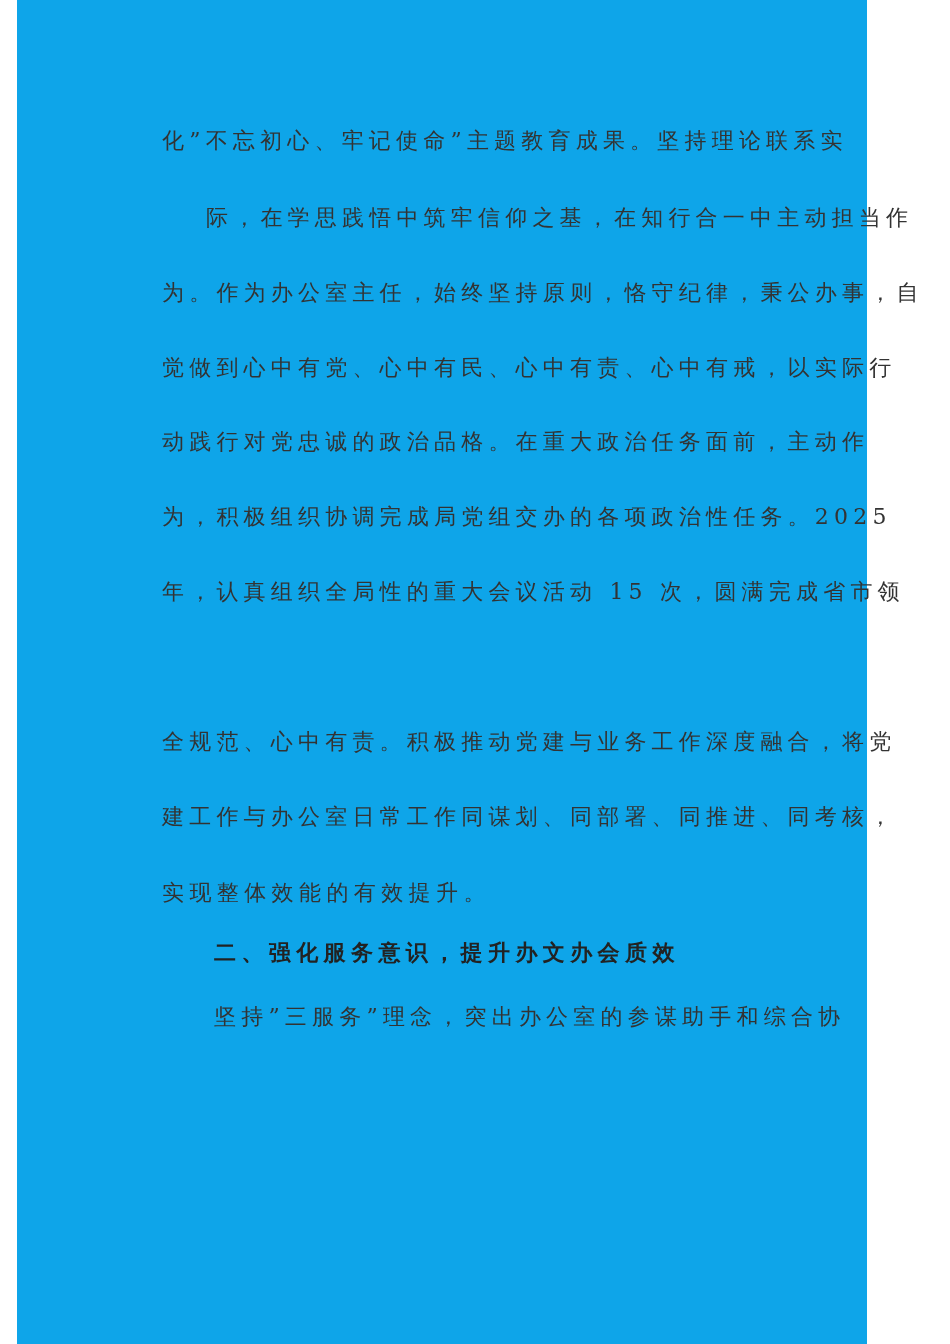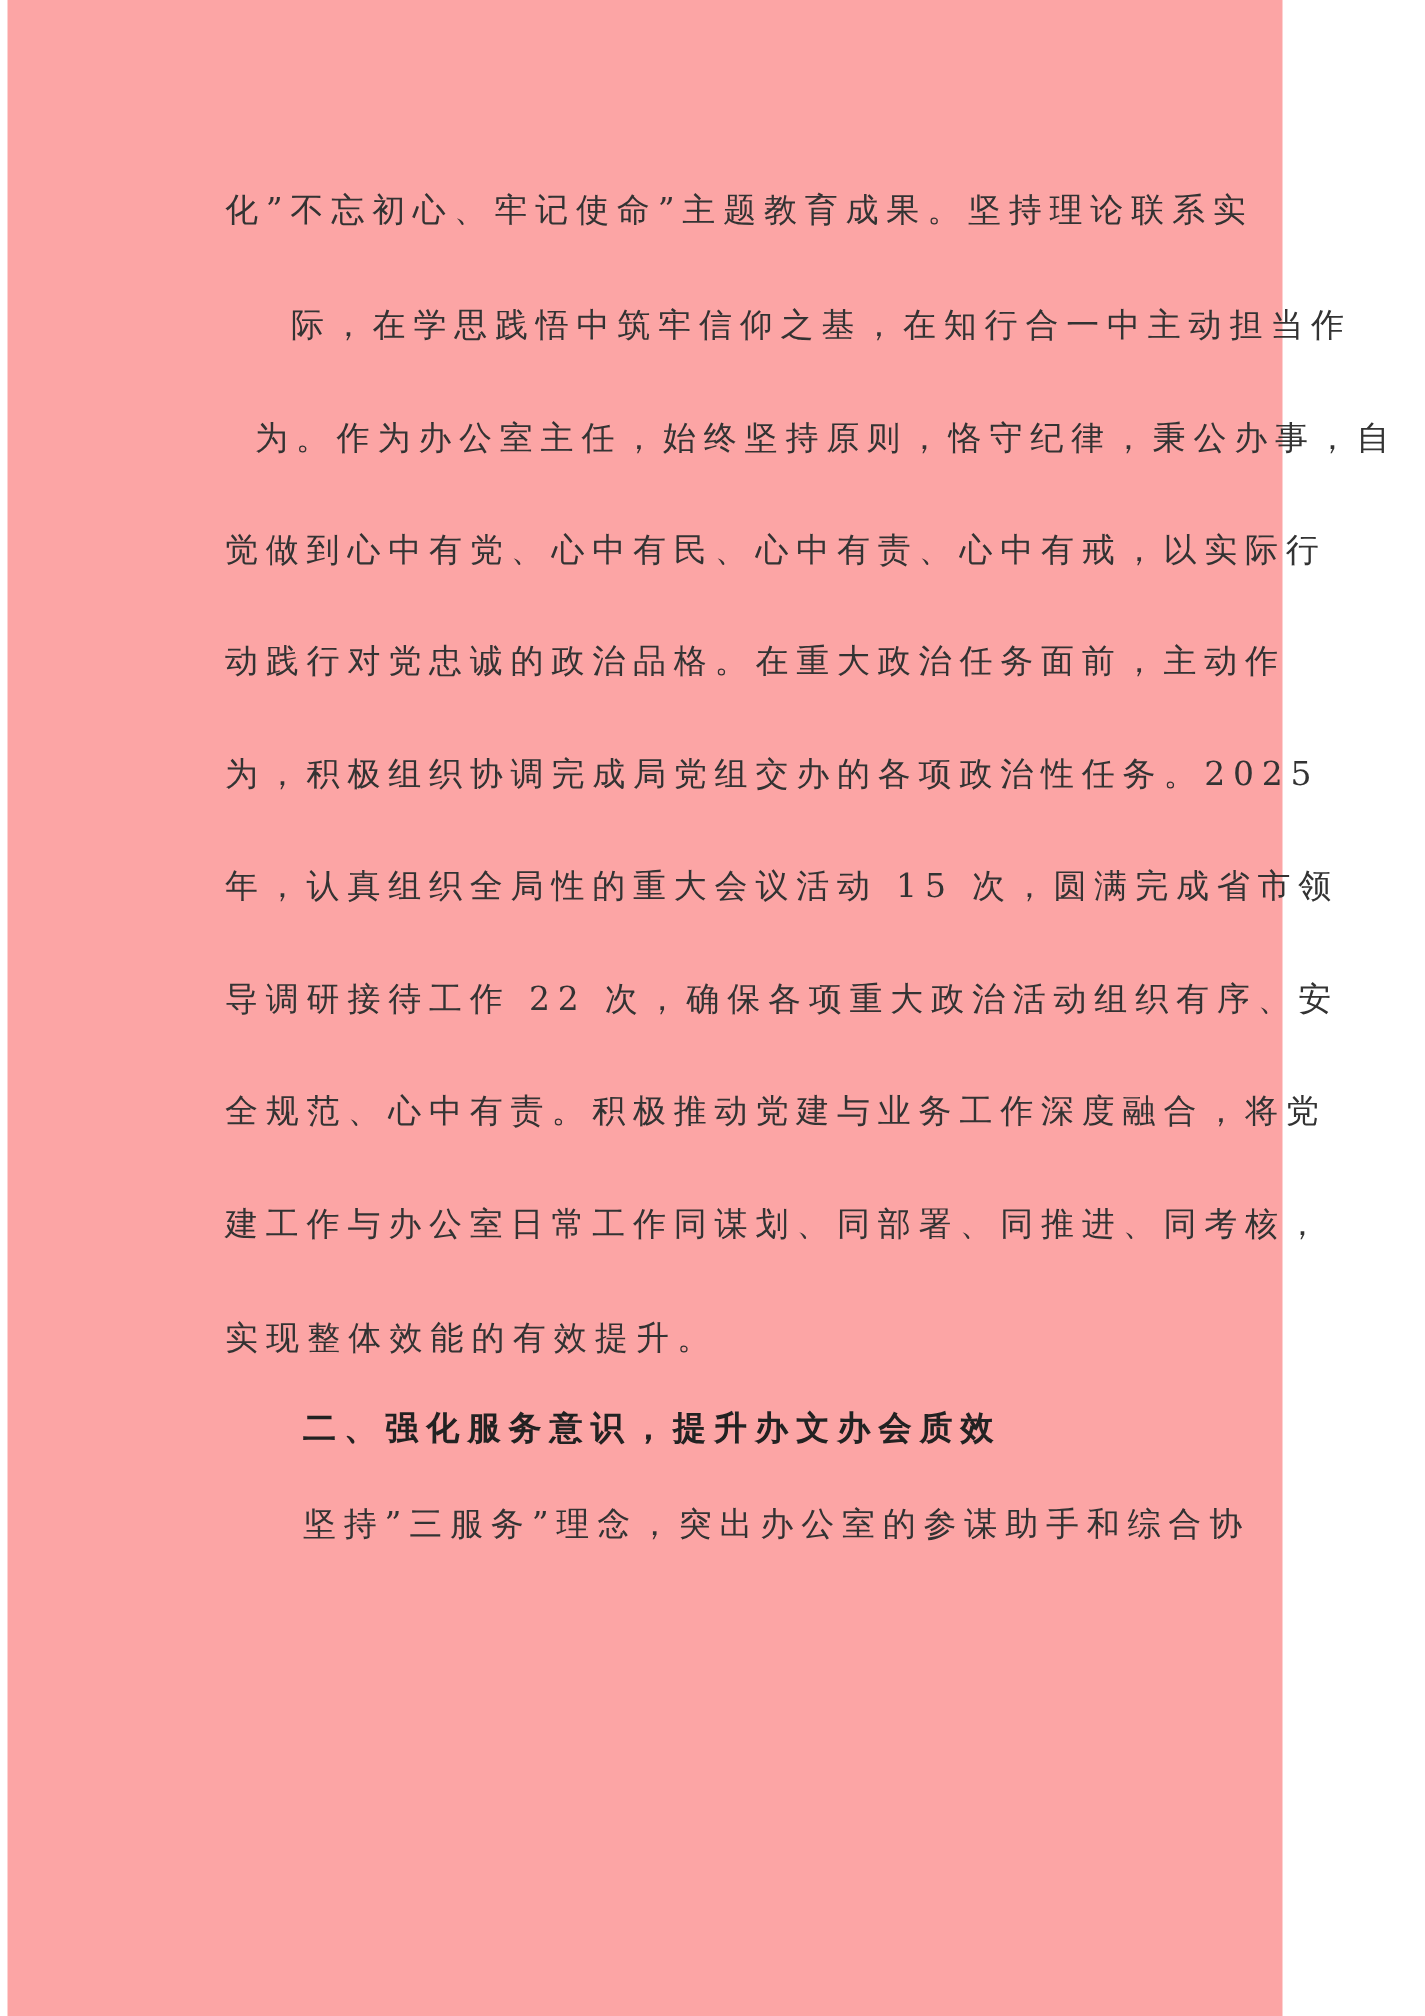--- a/index.html
+++ b/index.html
@@ -9,24 +9,24 @@
     }
     body {
       width: 950px;
       height: 1344px;
       position: relative;
       overflow: hidden;
       font-family: "DejaVu Serif", "Liberation Serif", serif;
     }
     .page {
       position: absolute;
-      left: 5px; top: 0;
+      left: 17px; top: 0;
       width: 850px;
       height: 1344px;
-      background: #fca5a5;
+      background: #0ea5e9;
     }
     .line {
       position: absolute;
       left: 145px;
       width: 660px;
       height: 30px;
       line-height: 30px;
       font-size: 22px;
       color: #333333;
       white-space: nowrap;
@@ -55,26 +55,25 @@
       font-family: "DejaVu Sans", "Liberation Sans", sans-serif;
     }
   </style>
 </head>
 <body>
 
 <div class="page">
 
   <div class="line" style="top:126px;">化”不忘初心、牢记使命”主题教育成果。坚持理论联系实</div>
   <div class="line" style="top:203px;margin-left:44px;">际，在学思践悟中筑牢信仰之基，在知行合一中主动担当作</div>
-  <div class="line" style="top:278px;margin-left:20px;">为。作为办公室主任，始终坚持原则，恪守纪律，秉公办事，自</div>
+  <div class="line" style="top:278px;">为。作为办公室主任，始终坚持原则，恪守纪律，秉公办事，自</div>
   <div class="line" style="top:353px;">觉做到心中有党、心中有民、心中有责、心中有戒，以实际行</div>
   <div class="line" style="top:427px;">动践行对党忠诚的政治品格。在重大政治任务面前，主动作</div>
   <div class="line" style="top:502px;">为，积极组织协调完成局党组交办的各项政治性任务。2025</div>
   <div class="line" style="top:577px;">年，认真组织全局性的重大会议活动 15 次，圆满完成省市领</div>
-  <div class="line" style="top:652px;">导调研接待工作 22 次，确保各项重大政治活动组织有序、安</div>
   <div class="line" style="top:727px;">全规范、心中有责。积极推动党建与业务工作深度融合，将党</div>
   <div class="line" style="top:802px;">建工作与办公室日常工作同谋划、同部署、同推进、同考核，</div>
   <div class="line last" style="top:878px;">实现整体效能的有效提升。</div>
 
   <div class="heading" style="top:938px;">二、强化服务意识，提升办文办会质效</div>
 
   <div class="line indent" style="top:1002px;">坚持”三服务”理念，突出办公室的参谋助手和综合协</div>
 
 </div>
 

